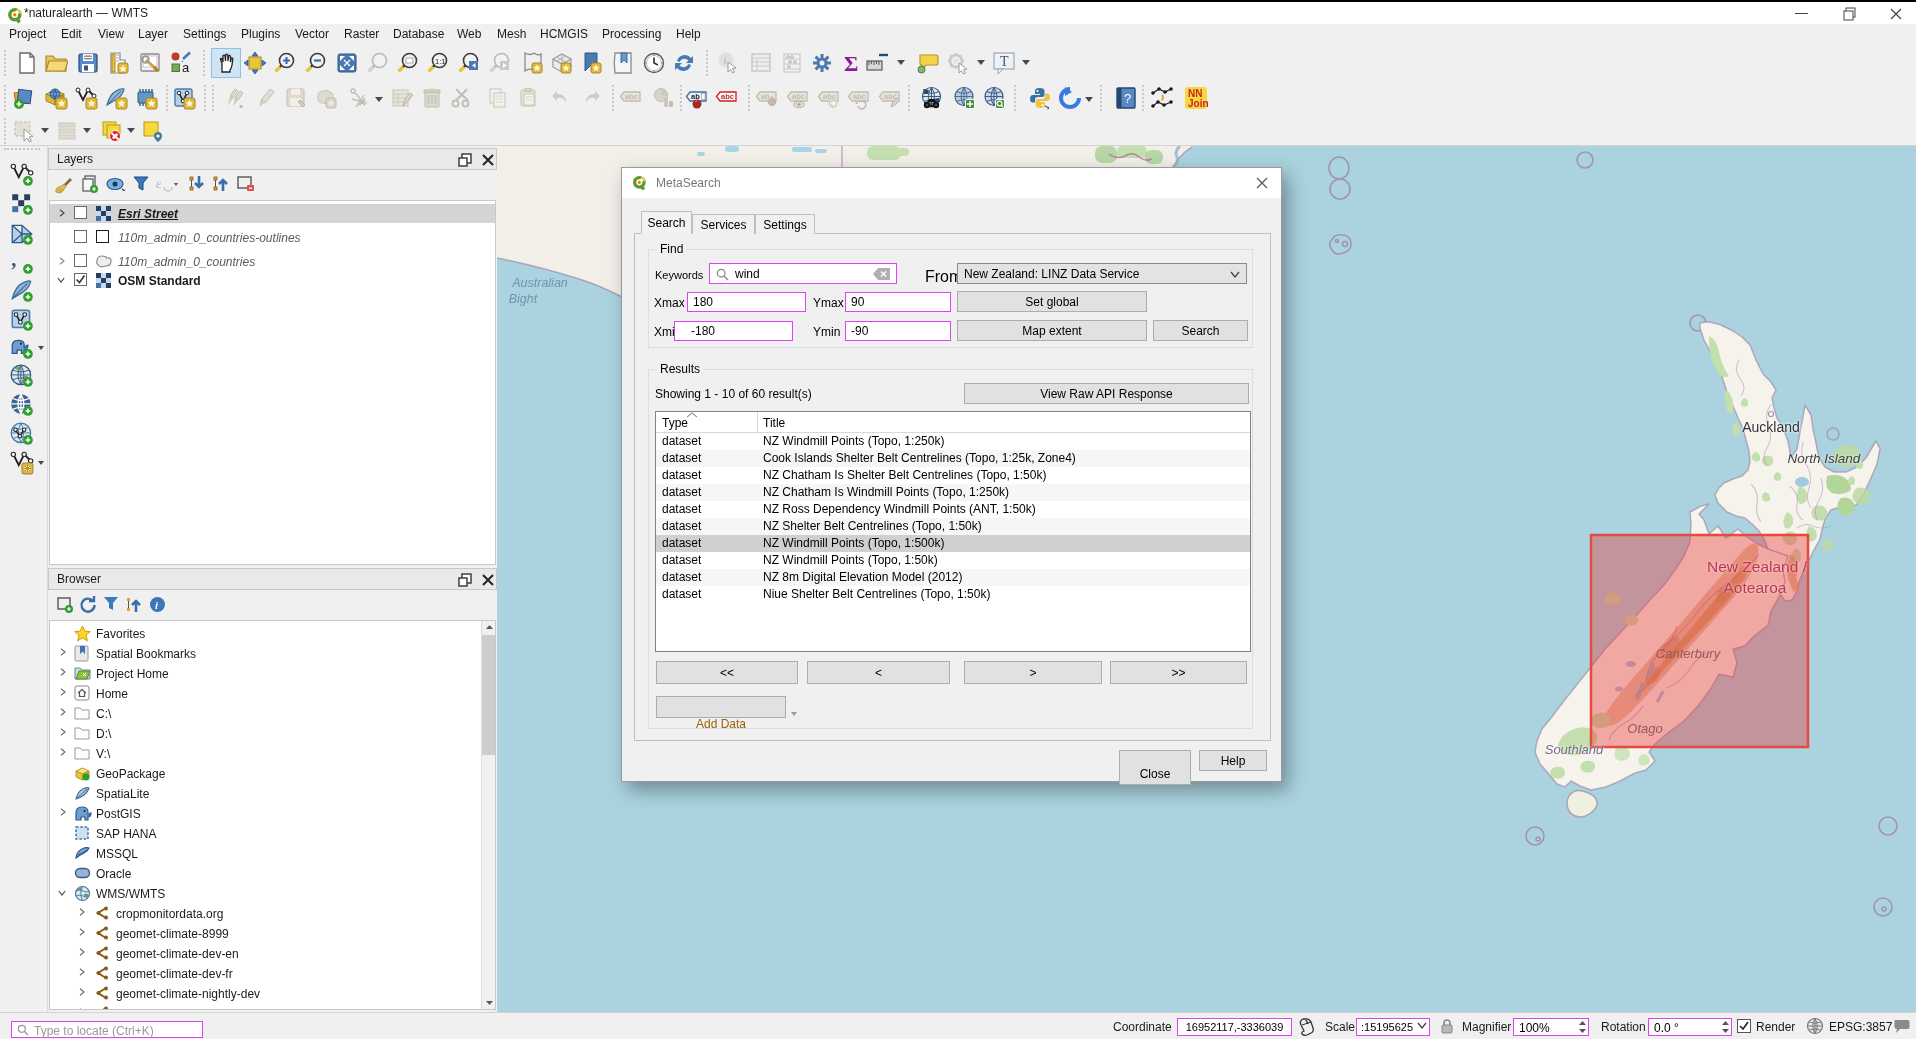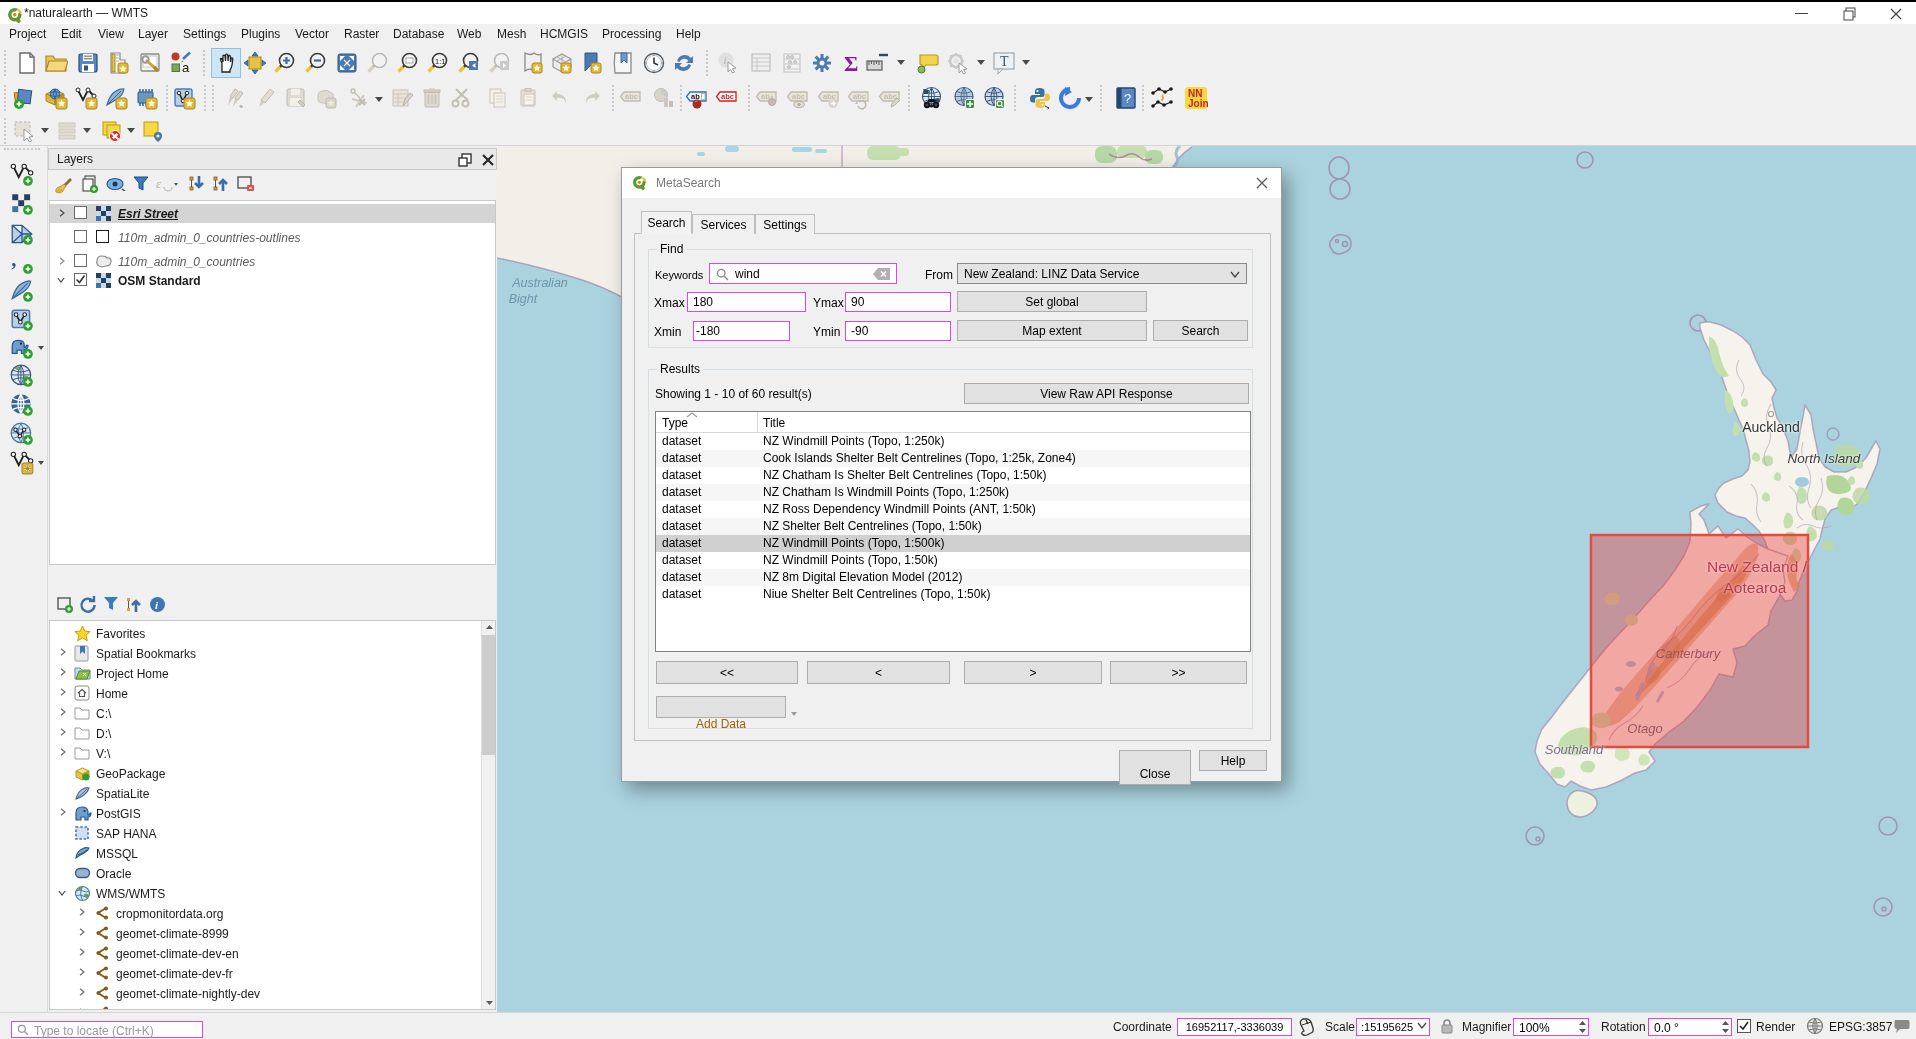--- a/index.html
+++ b/index.html
@@ -719,20 +719,30 @@
           <rect x="0" y="0" width="5" height="5" fill="#26415f"></rect>
           <rect x="10" y="0" width="5" height="5" fill="#26415f"></rect>
           <rect x="5" y="5" width="5" height="5" fill="#26415f"></rect>
           <rect x="0" y="10" width="5" height="5" fill="#4372a5"></rect>
           <rect x="10" y="10" width="5" height="5" fill="#26415f"></rect>
         </svg>
       <div class="trow" style="left:68px;top:73px;font-weight:bold">OSM Standard</div>
     </div>
   </div>
   <div id="browser-panel" class="abs" style="left:0;top:422px;width:449px;height:444px">
+    <div class="panel-title">
+        <span>Browser</span>
+      <svg class="ptbtn" style="left:408px" width="16" height="16" viewBox="0 0 16 16">
+          <rect x="5" y="2" width="9" height="9" fill="#fff" stroke="#333" stroke-width="1.4"></rect>
+          <rect x="2" y="6" width="8" height="8" fill="#fff" stroke="#333" stroke-width="1.4"></rect>
+        </svg>
+      <svg class="ptbtn" style="left:431px" width="16" height="16" viewBox="0 0 16 16">
+          <path d="M3 3 L13 13 M13 3 L3 13" stroke="#222" stroke-width="2"></path>
+        </svg>
+    </div>
     <div class="abs" style="left:0;top:22px;width:449px;height:30px;background:#f0f0f0">
       <svg class="abs" style="left:8px;top:6px" width="18" height="18" viewBox="0 0 18 18">
           <rect x="2" y="2" width="12" height="11" fill="none" stroke="#555" stroke-width="1.4"></rect>
           <circle cx="13" cy="13" r="4" fill="#2e9e2e"></circle>
           <path d="M13 11 v4 M11 13 h4" stroke="#fff" stroke-width="1.2"></path>
         </svg>
       <svg class="abs" style="left:31px;top:6px" width="18" height="18" viewBox="0 0 18 18">
           <path d="M14 5 A6.5 6.5 0 1 0 15.5 9" fill="none" stroke="#3a6ea8" stroke-width="2.4"></path>
           <path d="M10 5 L15 5 L15 0" fill="none" stroke="#3a6ea8" stroke-width="2.4"></path>
         </svg>
@@ -1073,34 +1083,34 @@
     <svg class="abs" style="left:6px;top:4px" width="13" height="13" viewBox="0 0 13 13">
         <circle cx="5.2" cy="5.2" r="3.8" fill="none" stroke="#888" stroke-width="1.3"></circle>
         <path d="M8 8 L12 12" stroke="#888" stroke-width="1.4"></path>
       </svg>
     <div class="abs" style="left:25px;top:3px;color:#000">wind</div>
     <svg class="abs" style="left:162px;top:3px" width="20" height="14" viewBox="0 0 20 14">
         <path d="M6 1 L18 1 L18 13 L6 13 L1 7 Z" fill="#b0b0b0"></path>
         <path d="M9 4.5 L14 9.5 M14 4.5 L9 9.5" stroke="#fff" stroke-width="1.4"></path>
       </svg>
   </div>
-  <div class="abs" style="left:303px;top:100px;font-size:12px">From</div>
+  <div class="abs" style="left:303px;top:100px;font-size:16px">From</div>
   <div class="abs" style="left:335px;top:95px;width:290px;height:21px;background:#e3e3e3;border:1px solid #8a8a8a;font-size:12px">
     <div class="abs" style="left:6px;top:3px">New Zealand: LINZ Data Service</div>
     <svg class="abs" style="left:272px;top:7px" width="10" height="7" viewBox="0 0 10 7">
         <path d="M1 1 L5 6 L9 1" fill="none" stroke="#444" stroke-width="1.3"></path>
       </svg>
   </div>
   <div class="abs" style="left:32px;top:128px;font-size:12px">Xmax</div>
   <div class="inp" style="left:65px;top:124px;width:119px;height:20px;padding:2px 0 0 5px">180</div>
   <div class="abs" style="left:191px;top:128px;font-size:12px">Ymax</div>
   <div class="inp" style="left:223px;top:124px;width:106px;height:20px;padding:2px 0 0 5px">90</div>
   <div class="btn" style="left:335px;top:123px;width:190px;height:21px;padding-top:3px">Set global</div>
   <div class="abs" style="left:32px;top:157px;font-size:12px">Xmin</div>
-  <div class="inp" style="left:71px;top:153px;width:97px;height:20px;padding:2px 0 0 2px">-180</div>
+  <div class="inp" style="left:52px;top:153px;width:119px;height:20px;padding:2px 0 0 16px">-180</div>
   <div class="abs" style="left:191px;top:157px;font-size:12px">Ymin</div>
   <div class="inp" style="left:223px;top:153px;width:106px;height:20px;padding:2px 0 0 5px">-90</div>
   <div class="btn" style="left:335px;top:152px;width:190px;height:21px;padding-top:3px">Map extent</div>
   <div class="btn" style="left:531px;top:152px;width:95px;height:21px;padding-top:3px">Search</div>
 
   <div class="gbox" style="left:26px;top:201px;width:605px;height:360px">
       <div class="glabel">Results</div>
     </div>
   <div class="abs" style="left:33px;top:219px;font-size:12px">Showing 1 - 10 of 60 result(s)</div>
   <div class="btn" style="left:342px;top:215px;width:285px;height:21px;padding-top:3px">View Raw API Response</div>

